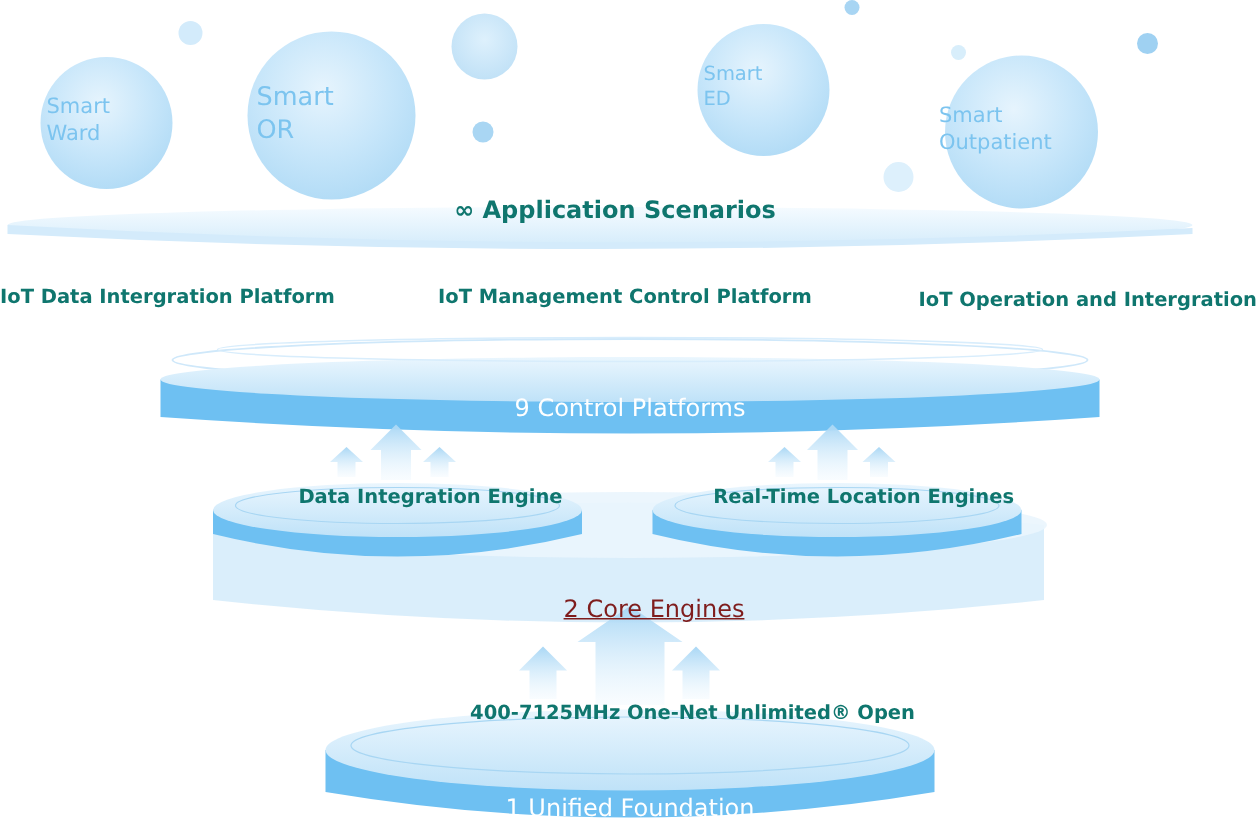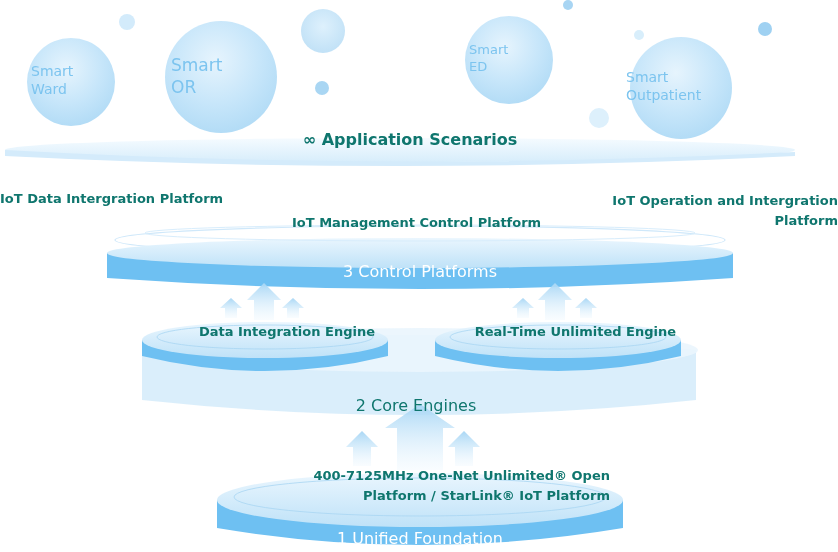--- a/index.html
+++ b/index.html
@@ -128,31 +128,29 @@
   <div>Smart</div>
   <div>Outpatient</div>
 </div>
 
 <div class="tier-label" style="left:280px; top:130px; width:260px; font-size:16px; font-weight:bold; color:#0f766e;">
   <span>∞</span>
   <span>Application Scenarios</span>
 </div>
 
 <div class="dark-label" style="left:0px; top:191px; font-size:13px;">IoT Data Intergration Platform</div>
-<div class="dark-label" style="left:292px; top:191px; font-size:13px;margin-top:24px;">IoT Management Control Platform</div>
+<div class="dark-label" style="left:292px; top:191px; font-size:13px;">IoT Management Control Platform</div>
 <div class="dark-label" style="left:603px; top:191px; width:235px; font-size:13px; line-height:20px;">
   <div>IoT Operation and Intergration</div>
-  <div>Platform</div>
 </div>
 
-<div class="tier-label" style="left:270px; top:262px; width:300px; font-size:16px; color:#ffffff;">3 Control Platforms</div>
+<div class="tier-label" style="left:270px; top:262px; width:300px; font-size:16px; color:#ffffff;">9 Control Platforms</div>
 
 <div class="dark-label" style="left:155px; top:324px; width:220px; font-size:13px;">Data Integration Engine</div>
-<div class="dark-label" style="left:440px; top:324px; width:236px; font-size:13px;">Real-Time Unlimited Engine</div>
+<div class="dark-label" style="left:440px; top:324px; width:236px; font-size:13px;">Real-Time Location Engines</div>
 
-<div class="tier-label" style="left:316px; top:396px; width:200px; font-size:16px; color:#0f766e;">2 Core Engines</div>
+<div class="tier-label" style="left:336px; top:396px; width:200px; font-size:16px; color:#7f1d1d;text-decoration:underline;">2 Core Engines</div>
 
 <div class="dark-label" style="left:230px; top:466px; width:380px; font-size:13px; line-height:20px;">
   <div>400-7125MHz One-Net Unlimited® Open</div>
-  <div>Platform / StarLink® IoT Platform</div>
 </div>
 
 <div class="tier-label" style="left:270px; top:529px; width:300px; font-size:16px; color:#ffffff;">1 Unified Foundation</div>
 
 </body></html>

